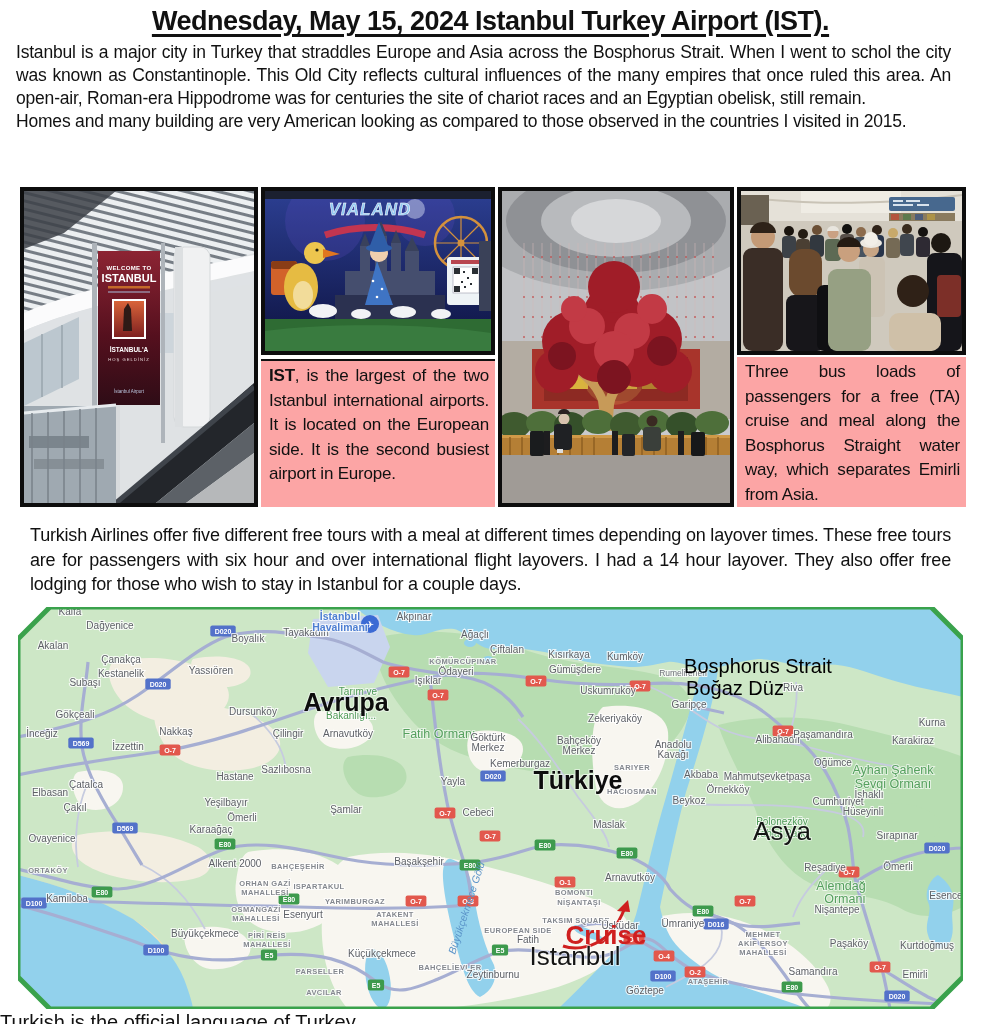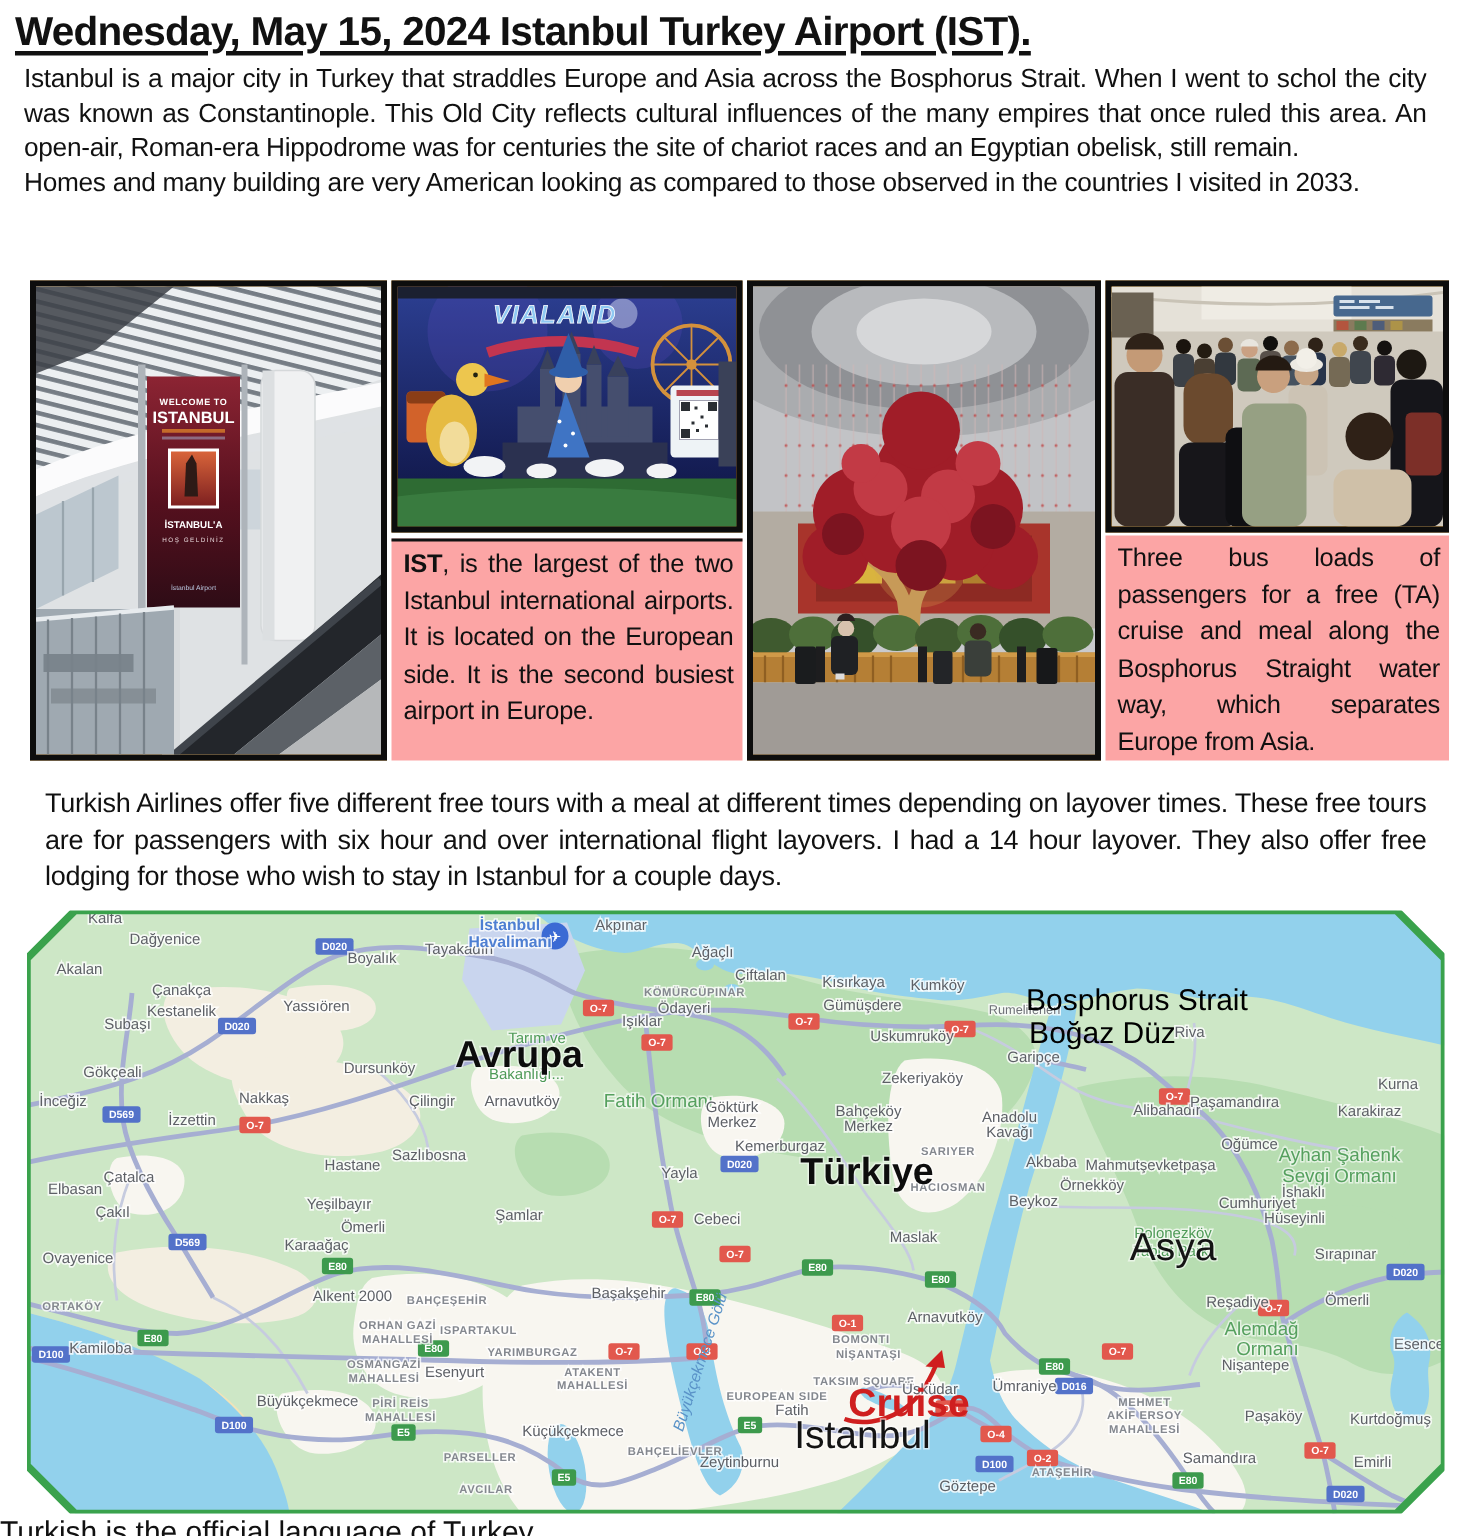--- a/index.html
+++ b/index.html
@@ -1,24 +1,24 @@
 <!DOCTYPE html>
 <html><head>
 <meta charset="utf-8">
 <style>
   html,body{margin:0;padding:0;background:#fff;}
   .page{position:relative;width:981px;height:1024px;background:#fff;overflow:hidden;
         font-family:"Liberation Sans",sans-serif;color:#111;}
-  .title{margin:6px 10px 0 10px;text-align:left;font-size:27px;font-weight:bold;
+  .title{margin:6px 10px 0 10px;text-align:center;font-size:27px;font-weight:bold;
          letter-spacing:-0.5px;text-decoration:underline;text-decoration-thickness:2.5px;text-underline-offset:4px;}
   .bodytext{margin:4px 30px 0 30px;text-align:justify;font-size:17.5px;line-height:23px;letter-spacing:-0.2px;}
   .intro{height:142px;overflow:hidden;margin-left:16px;}
   .tours{height:78px;overflow:hidden;font-size:18px;line-height:24.5px;margin-top:16px;}
   .photo-row{display:flex;gap:3px;margin:4px 18px 0 20px;height:320px;}
-  .frame{border:4px solid #0d0d0d;background:#a16207;box-sizing:border-box;}
+  .frame{border:4px solid #0d0d0d;background:#eab308;box-sizing:border-box;}
   .p1{width:238px;height:320px;}
   .col{display:flex;flex-direction:column;gap:2px;}
   .col2{width:234px;}
   .p2{width:234px;height:168px;}
   .p3{width:236px;height:320px;}
   .col4{width:229px;}
   .p4{width:229px;height:168px;}
   .cap{flex:1;box-sizing:border-box;padding:3px 6px 0 8px;text-align:justify;
        font-size:17px;line-height:24.5px;letter-spacing:-0.2px;overflow:hidden;background:#fca5a5;}
   .cap2{border-top:2px solid #111;margin-top:2px;}
@@ -42,21 +42,21 @@
 </style>
 </head>
 <body>
 
 <div class="page">
 
   <div class="title">Wednesday, May 15, 2024 Istanbul Turkey Airport (IST).</div>
 
   <div class="bodytext intro">
     <span>Istanbul is a major city in Turkey that straddles Europe and Asia across the Bosphorus Strait. When I went to schol the city was known as Constantinople. This Old City reflects cultural influences of the many empires that once ruled this area. An open-air, Roman-era Hippodrome was for centuries the site of chariot races and an Egyptian obelisk, still remain.</span><br>
-    <span>Homes and many building are very American looking as compared to those observed in the countries I visited in 2033.</span>
+    <span>Homes and many building are very American looking as compared to those observed in the countries I visited in 2015.</span>
   </div>
 
   <div class="photo-row">
 
     <div class="frame p1">
       <svg viewBox="0 0 230 312" width="230" height="312">
         <defs>
           <pattern id="slat" width="8" height="8" patternUnits="userSpaceOnUse" patternTransform="rotate(14)">
             <rect width="8" height="8" fill="#eceff1"></rect>
               <rect width="8" height="3" fill="#767d85"></rect>
@@ -343,21 +343,21 @@
             <rect x="45" y="104" width="39" height="56" rx="8" fill="#17161a"></rect>
             <rect x="76" y="94" width="24" height="66" rx="7" fill="#0f0f12"></rect>
             <circle cx="108" cy="60" r="11" fill="#c9a07e"></circle>
               <path d="M96,56 a12,10 0 0 1 24,0 z" fill="#241a12"></path>
             <rect x="87" y="78" width="43" height="82" rx="9" fill="#96a083"></rect>
             <circle cx="172" cy="100" r="16" fill="#2f2117"></circle>
             <rect x="148" y="122" width="52" height="38" rx="10" fill="#cfc0a8"></rect>
           </g>
         </svg>
       </div>
-      <div class="cap">Three bus loads of passengers for a free (TA) cruise and meal along the Bosphorus Straight water way, which separates Europe from Asia.</div>
+      <div class="cap">Three bus loads of passengers for a free (TA) cruise and meal along the Bosphorus Straight water way, which separates Emirli from Asia.</div>
     </div>
   </div>
 
   <div class="bodytext tours">Turkish Airlines offer five different free tours with a meal at different times depending on layover times. These free tours are for passengers with six hour and over international flight layovers. I had a 14 hour layover. They also offer free lodging for those who wish to stay in Istanbul for a couple days.</div>
 
   <div class="map-wrap">
     <svg id="map-svg" viewBox="0 0 945 402" width="945" height="402">
       <defs>
         <clipPath id="mapclip">
             <polygon points="32,0 913,0 945,32 945,370 913,402 32,402 0,370 0,32"></polygon>

